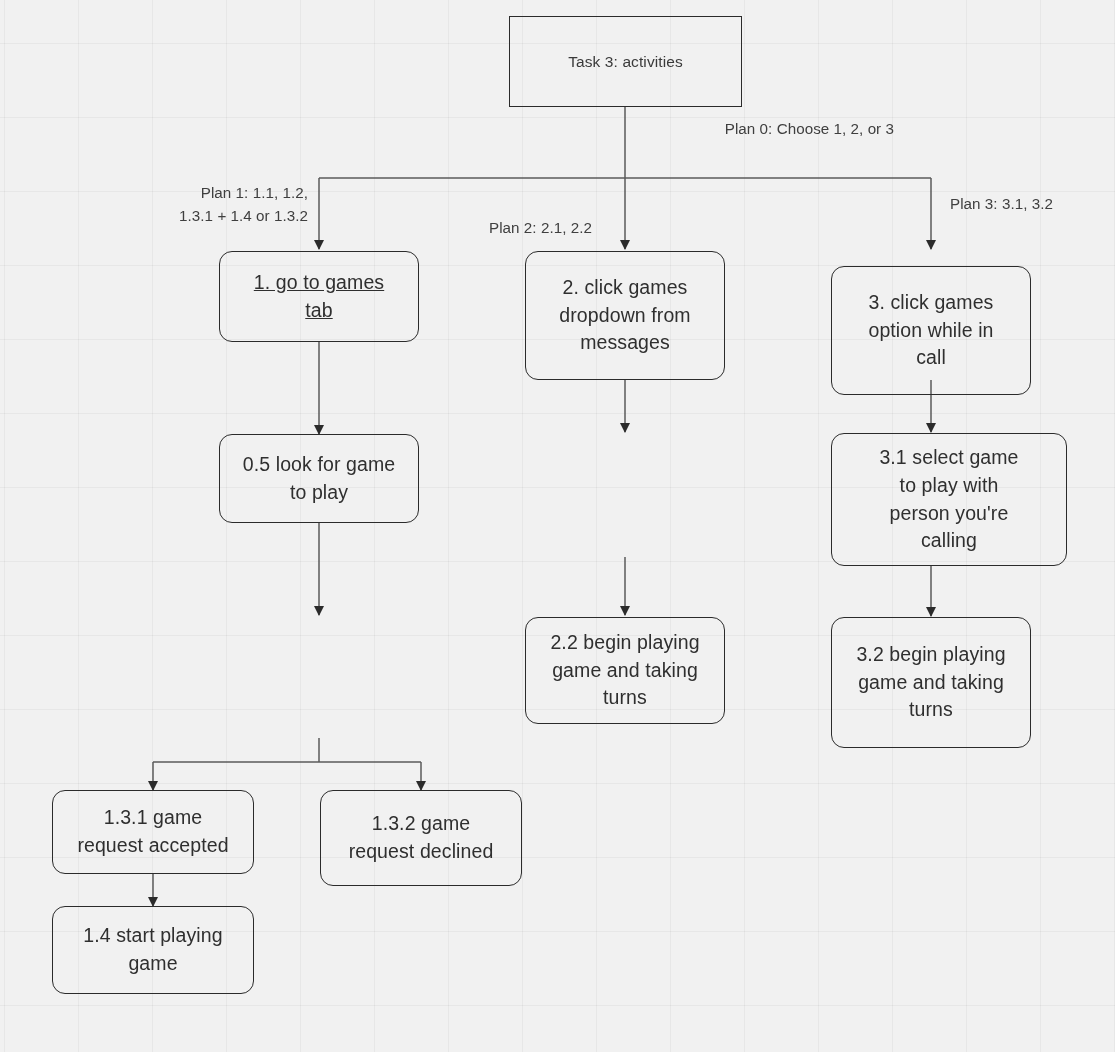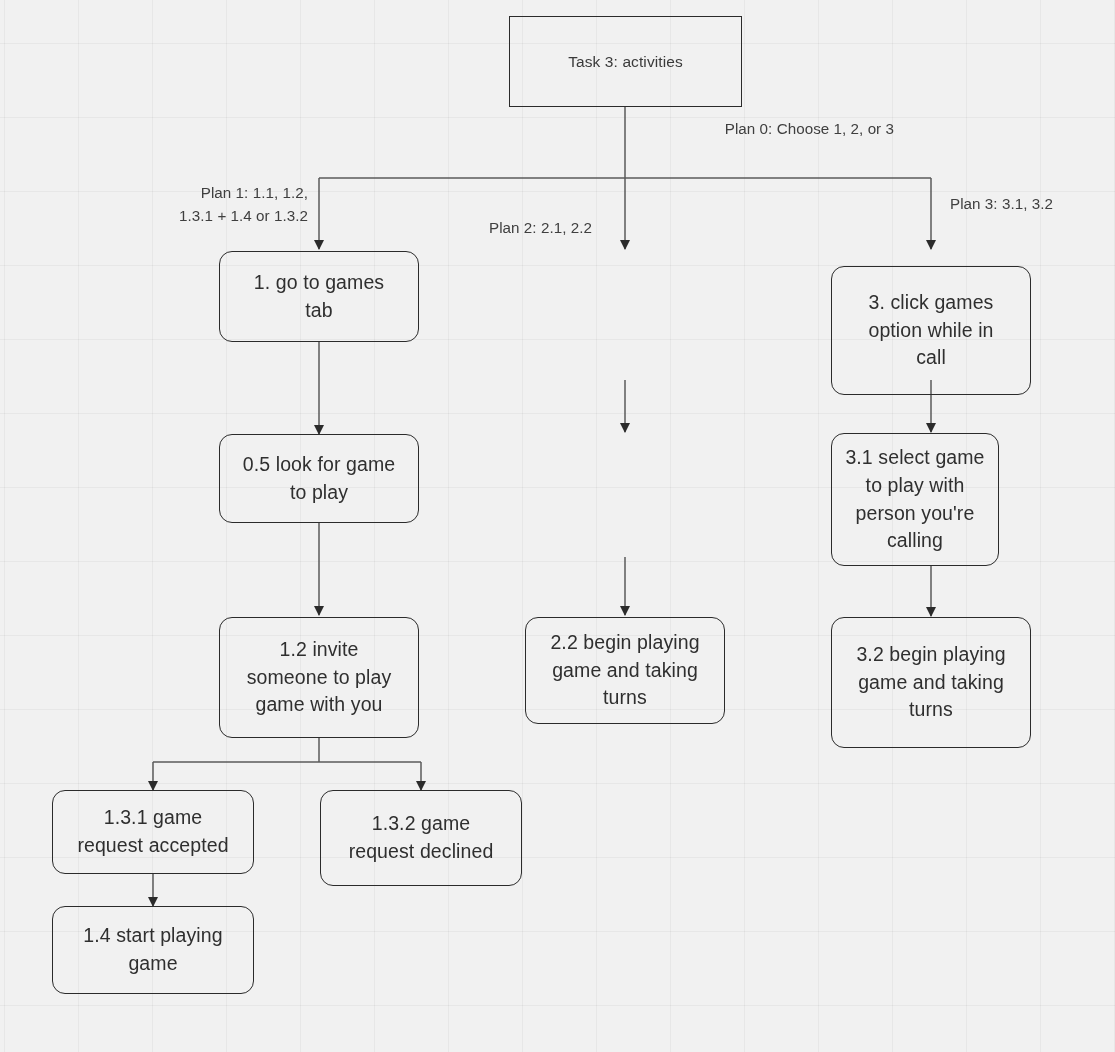--- a/index.html
+++ b/index.html
@@ -109,50 +109,50 @@
 
   <div class="edge-label left-align" style="left:634px; top:117px; width:260px;text-align:right;">Plan 0: Choose 1, 2, or 3</div>
 
   <div class="edge-label right-align" style="left:58px; top:181px; width:250px;">Plan 1: 1.1, 1.2,
 1.3.1 + 1.4 or 1.3.2</div>
 
   <div class="edge-label left-align" style="left:489px; top:192px; width:180px;margin-top:24px;">Plan 2: 2.1, 2.2</div>
 
   <div class="edge-label left-align" style="left:950px; top:192px; width:160px;">Plan 3: 3.1, 3.2</div>
 
-  <div class="node step" style="left:219px; top:251px; width:200px; height:91px;">1. go to games
+  <div class="node step" style="left:219px; top:251px; width:200px; height:91px;text-decoration:underline;">1. go to games
 tab</div>
 
   <div class="node step" style="left:219px; top:434px; width:200px; height:89px;">0.5 look for game
 to play</div>
 
-  <div class="node step" style="left:219px; top:617px; width:200px; height:121px;">1.2 invite
-someone to play
-game with you</div>
 
   <div class="node step" style="left:52px; top:790px; width:202px; height:84px;">1.3.1 game
 request accepted</div>
 
   <div class="node step" style="left:320px; top:790px; width:202px; height:96px;">1.3.2 game
 request declined</div>
 
   <div class="node step" style="left:52px; top:906px; width:202px; height:88px;">1.4 start playing
 game</div>
 
+  <div class="node step" style="left:525px; top:251px; width:200px; height:129px;">2. click games
+dropdown from
+messages</div>
 
 
   <div class="node step" style="left:525px; top:617px; width:200px; height:107px;">2.2 begin playing
 game and taking
 turns</div>
 
   <div class="node step" style="left:831px; top:251px; width:200px; height:129px;margin-top:15px;">3. click games
 option while in
 call</div>
 
-  <div class="node step" style="left:831px; top:433px; width:168px; height:133px;">3.1 select game
+  <div class="node step" style="left:831px; top:433px; width:236px; height:133px;">3.1 select game
 to play with
 person you're
 calling</div>
 
   <div class="node step" style="left:831px; top:617px; width:200px; height:131px;">3.2 begin playing
 game and taking
 turns</div>
 
 </div>
 

